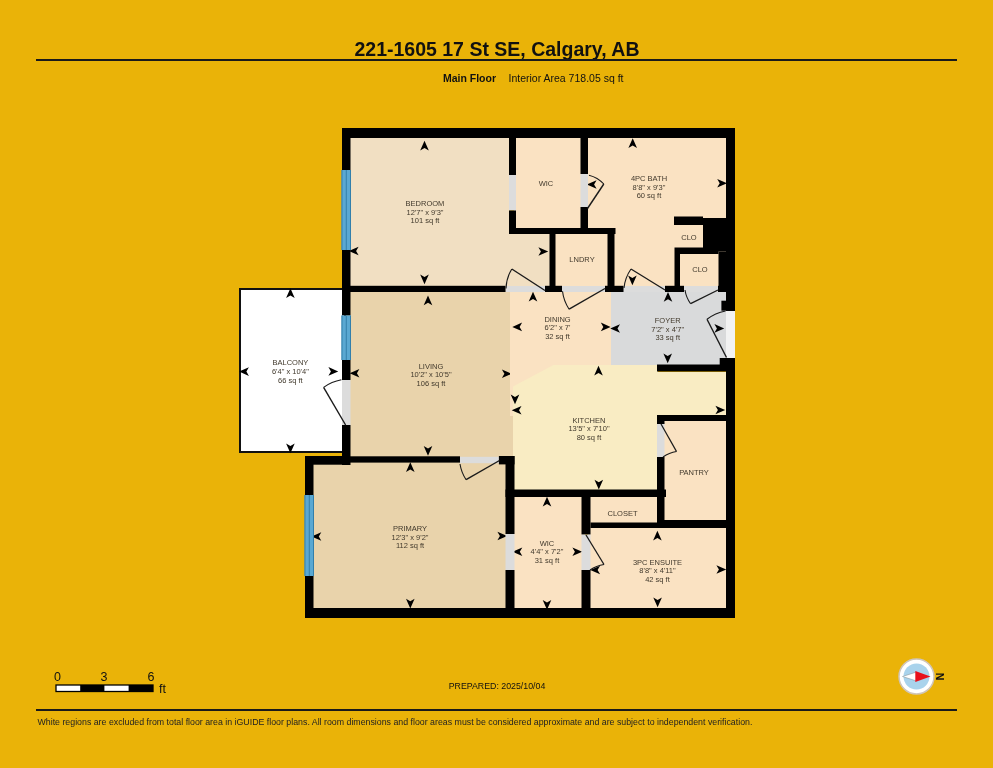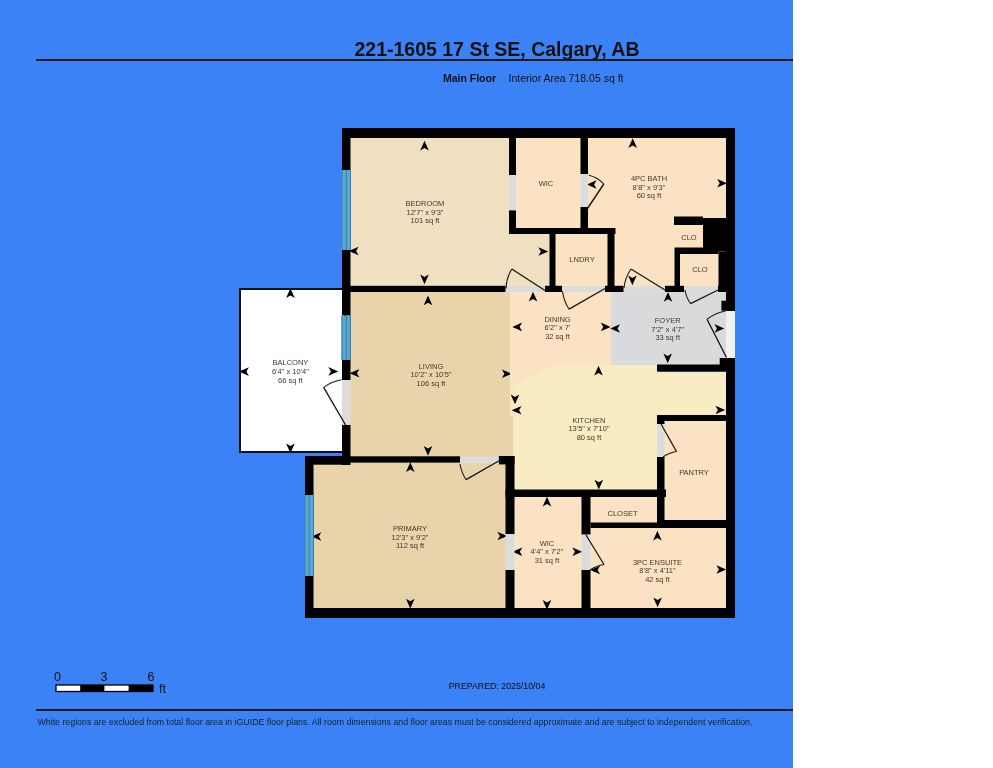--- a/index.html
+++ b/index.html
@@ -1,16 +1,16 @@
 <!DOCTYPE html>
 <html><head>
 <meta charset="utf-8">
 <style>
   html,body{margin:0;padding:0;background:#ffffff;}
-  .page{position:relative;width:793px;height:768px;background:#3b82f6;overflow:hidden;
+  .page{position:relative;width:993px;height:768px;background:#eab308;overflow:hidden;
         font-family:"Liberation Sans", sans-serif;}
   svg{position:absolute;left:0;top:0;}
   text{font-family:"Liberation Sans", sans-serif;}
 </style>
 </head>
 <body>
 <div class="page">
 <svg width="993" height="768" viewBox="0 0 993 768">
 <defs>
   <path id="arr" d="M0,-5.2 L4.3,4.6 L0,2.1 L-4.3,4.6 Z" fill="#000000"></path>

